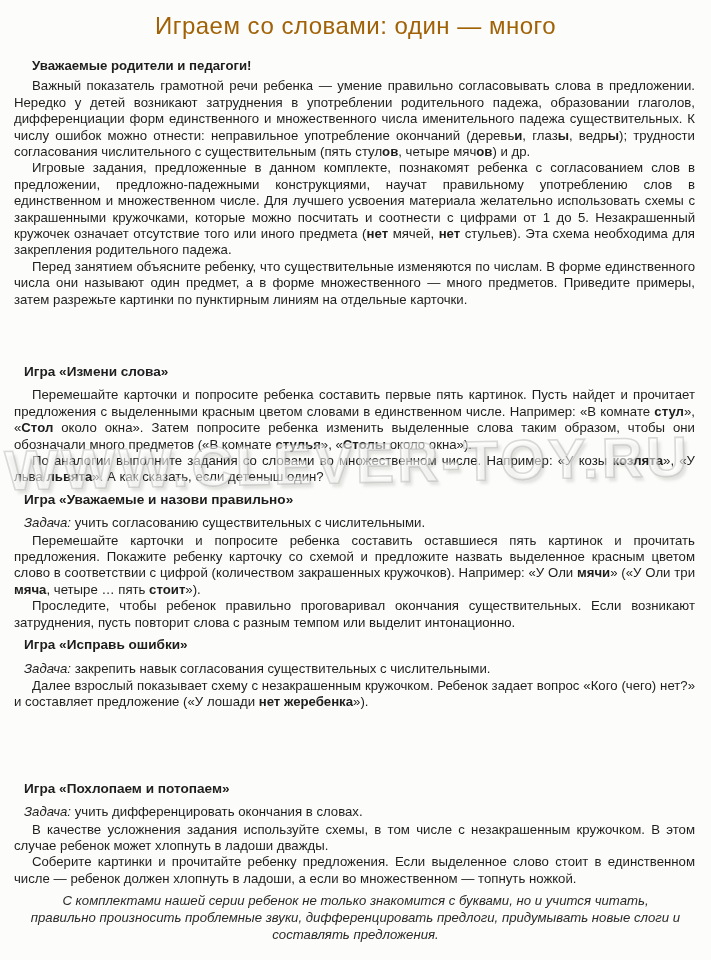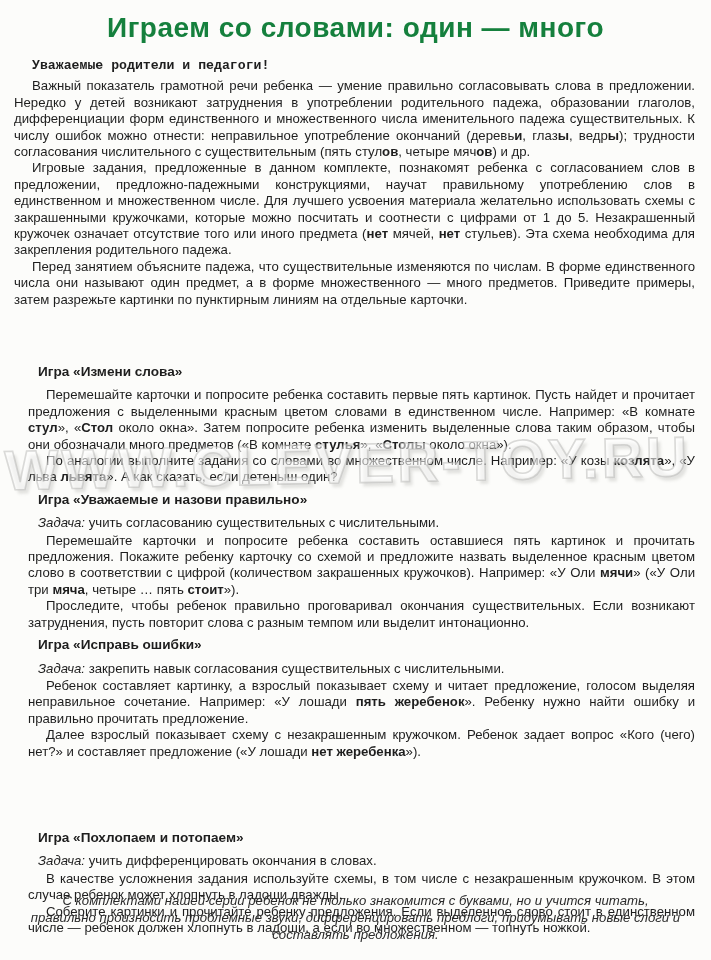--- a/index.html
+++ b/index.html
@@ -12,45 +12,44 @@
     position: relative;
     width: 711px; height: 960px;
     background: #fcfcfa;
     overflow: hidden;
     color: #1e1e1e;
   }
   .title {
     margin: 0;
     padding-top: 12px;
     text-align: center;
-    font-size: 28px;
-    font-weight: bold;
+    font-size: 24px;
+    font-weight: normal;
     letter-spacing: 0.5px;
-    color: #15803d;
+    color: #a16207;
   }
   .intro {
     position: absolute;
     top: 58px; left: 14px; right: 16px;
     font-size: 13.2px;
     line-height: 16.4px;
     text-align: justify;
   }
   .salutation {
     margin: 0 0 4px 0;
     text-indent: 18px;
     font-weight: bold;
-    font-family: Liberation Mono, monospace;
   }
   .body-p {
     margin: 0;
     text-indent: 18px;
   }
   .games {
     position: absolute;
-    top: 358px; left: 28px; right: 16px;
+    top: 358px; left: 14px; right: 16px;
     font-size: 13.2px;
     line-height: 16.4px;
     text-align: justify;
   }
   .game { margin: 0; }
   .game + .game { margin-top: 6px; }
   .game:nth-child(4) { margin-top: 70px; }
   .game-heading {
     margin: 6px 0 7px 0;
     text-indent: 10px;
@@ -95,21 +94,21 @@
 <div class="page">
   <div class="watermark">WWW.CLEVER-TOY.RU</div>
 
   <h1 class="title">Играем со словами: один — много</h1>
 
   <section class="intro">
     <p class="salutation">Уважаемые родители и педагоги!</p>
     <div id="intro-paragraphs">
         <p class="body-p">Важный показатель грамотной речи ребенка — умение правильно согласовывать слова в предложении. Нередко у детей возникают затруднения в употреблении родительного падежа, образовании глаголов, дифференциации форм единственного и множественного числа именительного падежа существительных. К числу ошибок можно отнести: неправильное употребление окончаний (деревь<b>и</b>, глаз<b>ы</b>, ведр<b>ы</b>); трудности согласования числительного с существительным (пять стул<b>ов</b>, четыре мяч<b>ов</b>) и др.</p>
         <p class="body-p">Игровые задания, предложенные в данном комплекте, познакомят ребенка с согласованием слов в предложении, предложно-падежными конструкциями, научат правильному употреблению слов в единственном и множественном числе. Для лучшего усвоения материала желательно использовать схемы с закрашенными кружочками, которые можно посчитать и соотнести с цифрами от 1 до 5. Незакрашенный кружочек  означает отсутствие того или иного предмета (<b>нет</b> мячей, <b>нет</b> стульев). Эта схема необходима для закрепления родительного падежа.</p>
-        <p class="body-p">Перед занятием объясните падежа, что существительные изменяются по числам. В форме единственного числа они называют один предмет, а в форме множественного — много предметов. Приведите примеры, затем разрежьте картинки по пунктирным линиям на отдельные карточки.</p>
+        <p class="body-p">Перед занятием объясните ребенку, что существительные изменяются по числам. В форме единственного числа они называют один предмет, а в форме множественного — много предметов. Приведите примеры, затем разрежьте картинки по пунктирным линиям на отдельные карточки.</p>
       </div>
   </section>
 
   <section class="games" id="games">
   <div class="game">
     <h2 class="game-heading">Игра «Измени слова»</h2>
     <div class="game-paragraphs">
           <p class="body-p">Перемешайте карточки и попросите ребенка составить первые пять картинок. Пусть найдет и прочитает предложения с выделенными красным цветом словами в единственном числе. Например: «В комнате <b>стул</b>», «<b>Стол</b> около окна». Затем попросите ребенка изменить выделенные слова таким образом, чтобы они обозначали много предметов («В комнате <b>стулья</b>», «<b>Столы</b> около окна»).</p>
           <p class="body-p">По аналогии выполните задания со словами во множественном числе. Например: «У козы <b>козлята</b>», «У льва <b>львята</b>». А как сказать, если детеныш один?</p>
         </div>
@@ -121,21 +120,20 @@
     <div class="game-paragraphs">
           <p class="body-p">Перемешайте карточки и попросите ребенка составить оставшиеся пять картинок и прочитать предложения. Покажите ребенку карточку со схемой и предложите назвать выделенное красным цветом слово в соответствии с цифрой (количеством закрашенных кружочков). Например: «У Оли <b>мячи</b>» («У Оли три <b>мяча</b>, четыре … пять <b>стоит</b>»).</p>
           <p class="body-p">Проследите, чтобы ребенок правильно проговаривал окончания существительных. Если возникают затруднения, пусть повторит слова с разным темпом или выделит интонационно.</p>
         </div>
   </div>
 
   <div class="game">
     <h2 class="game-heading">Игра «Исправь ошибки»</h2>
     <p class="task-line"><span class="task-label">Задача:</span> <span class="task-text">закрепить навык согласования существительных с числительными.</span></p>
     <div class="game-paragraphs">
-          <p class="body-p">Ребенок составляет картинку, а взрослый показывает схему и читает предложение, голосом выделяя неправильное сочетание. Например: «У лошади <b>пять жеребенок</b>». Ребенку нужно найти ошибку и правильно прочитать предложение.</p>
           <p class="body-p">Далее взрослый показывает схему с незакрашенным кружочком. Ребенок задает вопрос «Кого (чего) нет?» и составляет предложение («У лошади <b>нет жеребенка</b>»).</p>
         </div>
   </div>
 
   <div class="game">
     <h2 class="game-heading">Игра «Похлопаем и потопаем»</h2>
     <p class="task-line"><span class="task-label">Задача:</span> <span class="task-text">учить дифференцировать окончания в словах.</span></p>
     <div class="game-paragraphs">
           <p class="body-p">В качестве усложнения задания используйте схемы, в том числе с незакрашенным кружочком. В этом случае ребенок может хлопнуть в ладоши дважды.</p>
           <p class="body-p">Соберите картинки и прочитайте ребенку предложения. Если выделенное слово стоит в единственном числе — ребенок должен хлопнуть в ладоши, а если во множественном — топнуть ножкой.</p>

